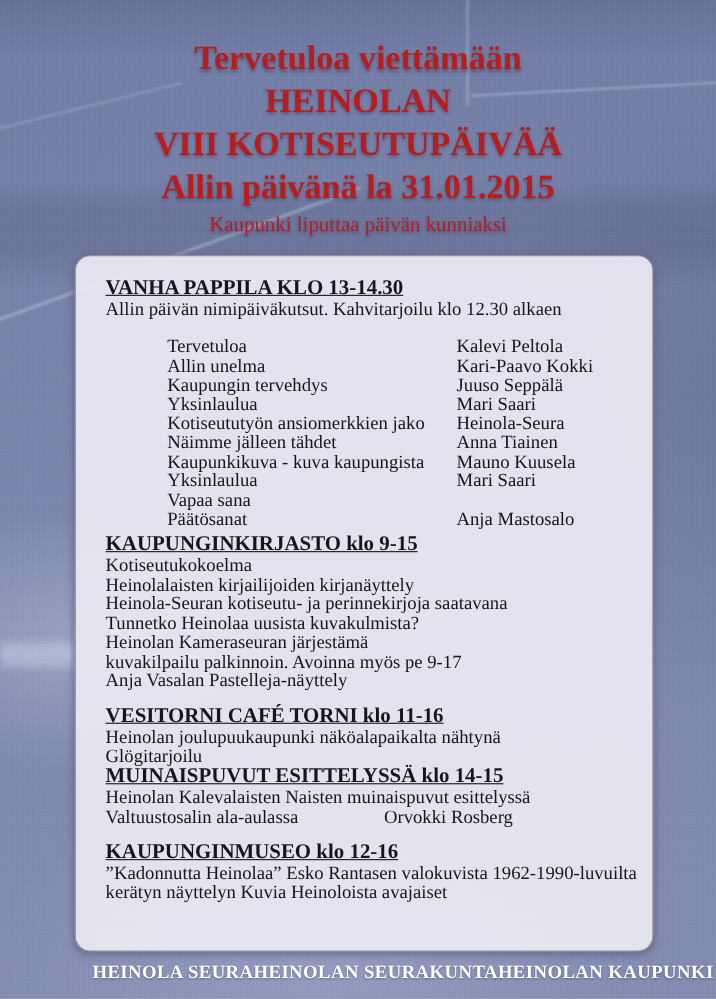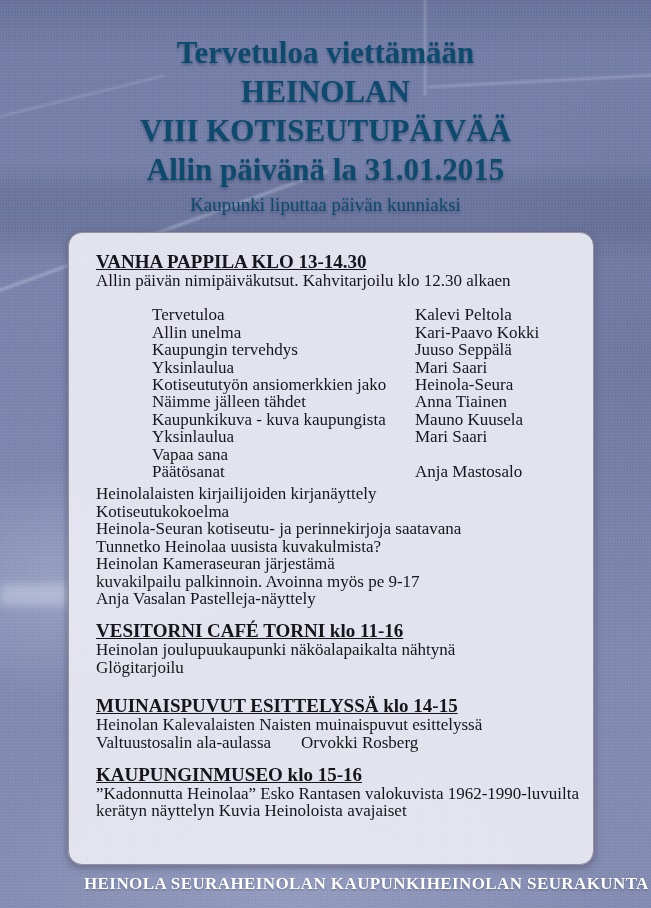--- a/index.html
+++ b/index.html
@@ -34,21 +34,21 @@
   .streak-d { left: 0; top: 584px; width: 70px; height: 22px; background: rgba(228,234,250,0.35); filter: blur(4px); }
   .streak-e { left: -10px; top: 118px; width: 180px; height: 2px; transform: rotate(-14deg); transform-origin: left center; background: rgba(225,232,250,0.22); }
 
   
   .title-block {
     position: absolute;
     top: 33px;
     left: 0;
     width: 100%;
     text-align: center;
-    color: #0c4a6e;
+    color: #b91c1c;
     text-shadow: 0 2px 3px rgba(18,24,52,0.35);
   }
   .title-line {
     font-size: 31px;
     font-weight: bold;
     line-height: 39px;
     white-space: nowrap;
   }
   .subtitle {
     font-size: 19px;
@@ -87,24 +87,24 @@
   .para { }
   .para-first { margin-top: 0; }
 
   .program { margin: 17px 0 0 56px; }
   .program-row { display: flex; line-height: 17.4px; }
   .program-item { width: 263px; white-space: nowrap; }
   .program-person { white-space: nowrap; }
 
   .sec-kirjasto    { margin-top: 5px; }
   .sec-vesitorni   { margin-top: 14px; }
-  .sec-muinaispuvut{ margin-top: 20px; }
+  .sec-muinaispuvut{ margin-top: 0; }
   .sec-museo       { margin-top: 14px; }
 
-  .venue-row { display: flex; line-height: 17.4px; }
+  .venue-row { display: flex; line-height: 17.4px; gap: 48px; }
   .venue-left { width: 205px; white-space: nowrap; }
   .venue-right { white-space: nowrap; }
 
   
   .footer {
     position: absolute;
     left: 0;
     top: 874px;
     width: 100%;
     display: flex;
@@ -179,23 +179,24 @@
         <div class="program-person"></div>
       </div>
       <div class="program-row">
         <div class="program-item">Päätösanat</div>
         <div class="program-person">Anja Mastosalo</div>
       </div>
     </div>
   </div>
 
   <div class="section sec-kirjasto">
-    <div class="para para-first">
+    <div class="section-heading">KAUPUNGINKIRJASTO klo 9-15</div>
+    <div class="para para-first">
+      <div class="body-line">Kotiseutukokoelma</div>
       <div class="body-line">Heinolalaisten kirjailijoiden kirjanäyttely</div>
-      <div class="body-line">Kotiseutukokoelma</div>
       <div class="body-line">Heinola-Seuran kotiseutu- ja perinnekirjoja saatavana</div>
     </div>
     <div class="para">
       <div class="body-line">Tunnetko Heinolaa uusista kuvakulmista?</div>
       <div class="body-line">Heinolan Kameraseuran järjestämä</div>
       <div class="body-line">kuvakilpailu palkinnoin. Avoinna myös pe 9-17</div>
     </div>
     <div class="para">
       <div class="body-line">Anja Vasalan Pastelleja-näyttely</div>
     </div>
@@ -214,26 +215,26 @@
     <div class="para para-first">
       <div class="body-line">Heinolan Kalevalaisten Naisten muinaispuvut esittelyssä</div>
       <div class="venue-row">
         <div class="venue-left">Valtuustosalin ala-aulassa</div>
         <div class="venue-right">Orvokki Rosberg</div>
       </div>
     </div>
   </div>
 
   <div class="section sec-museo">
-    <div class="section-heading">KAUPUNGINMUSEO klo 15-16</div>
+    <div class="section-heading">KAUPUNGINMUSEO klo 12-16</div>
     <div class="para para-first">
       <div class="body-line">”Kadonnutta Heinolaa” Esko Rantasen valokuvista 1962-1990-luvuilta</div>
       <div class="body-line">kerätyn näyttelyn Kuvia Heinoloista avajaiset</div>
     </div>
   </div>
 
 </div>
 
 <div class="footer">
   <div>HEINOLA SEURA</div>
+  <div>HEINOLAN SEURAKUNTA</div>
   <div>HEINOLAN KAUPUNKI</div>
-  <div>HEINOLAN SEURAKUNTA</div>
 </div>
 
 </body></html>

